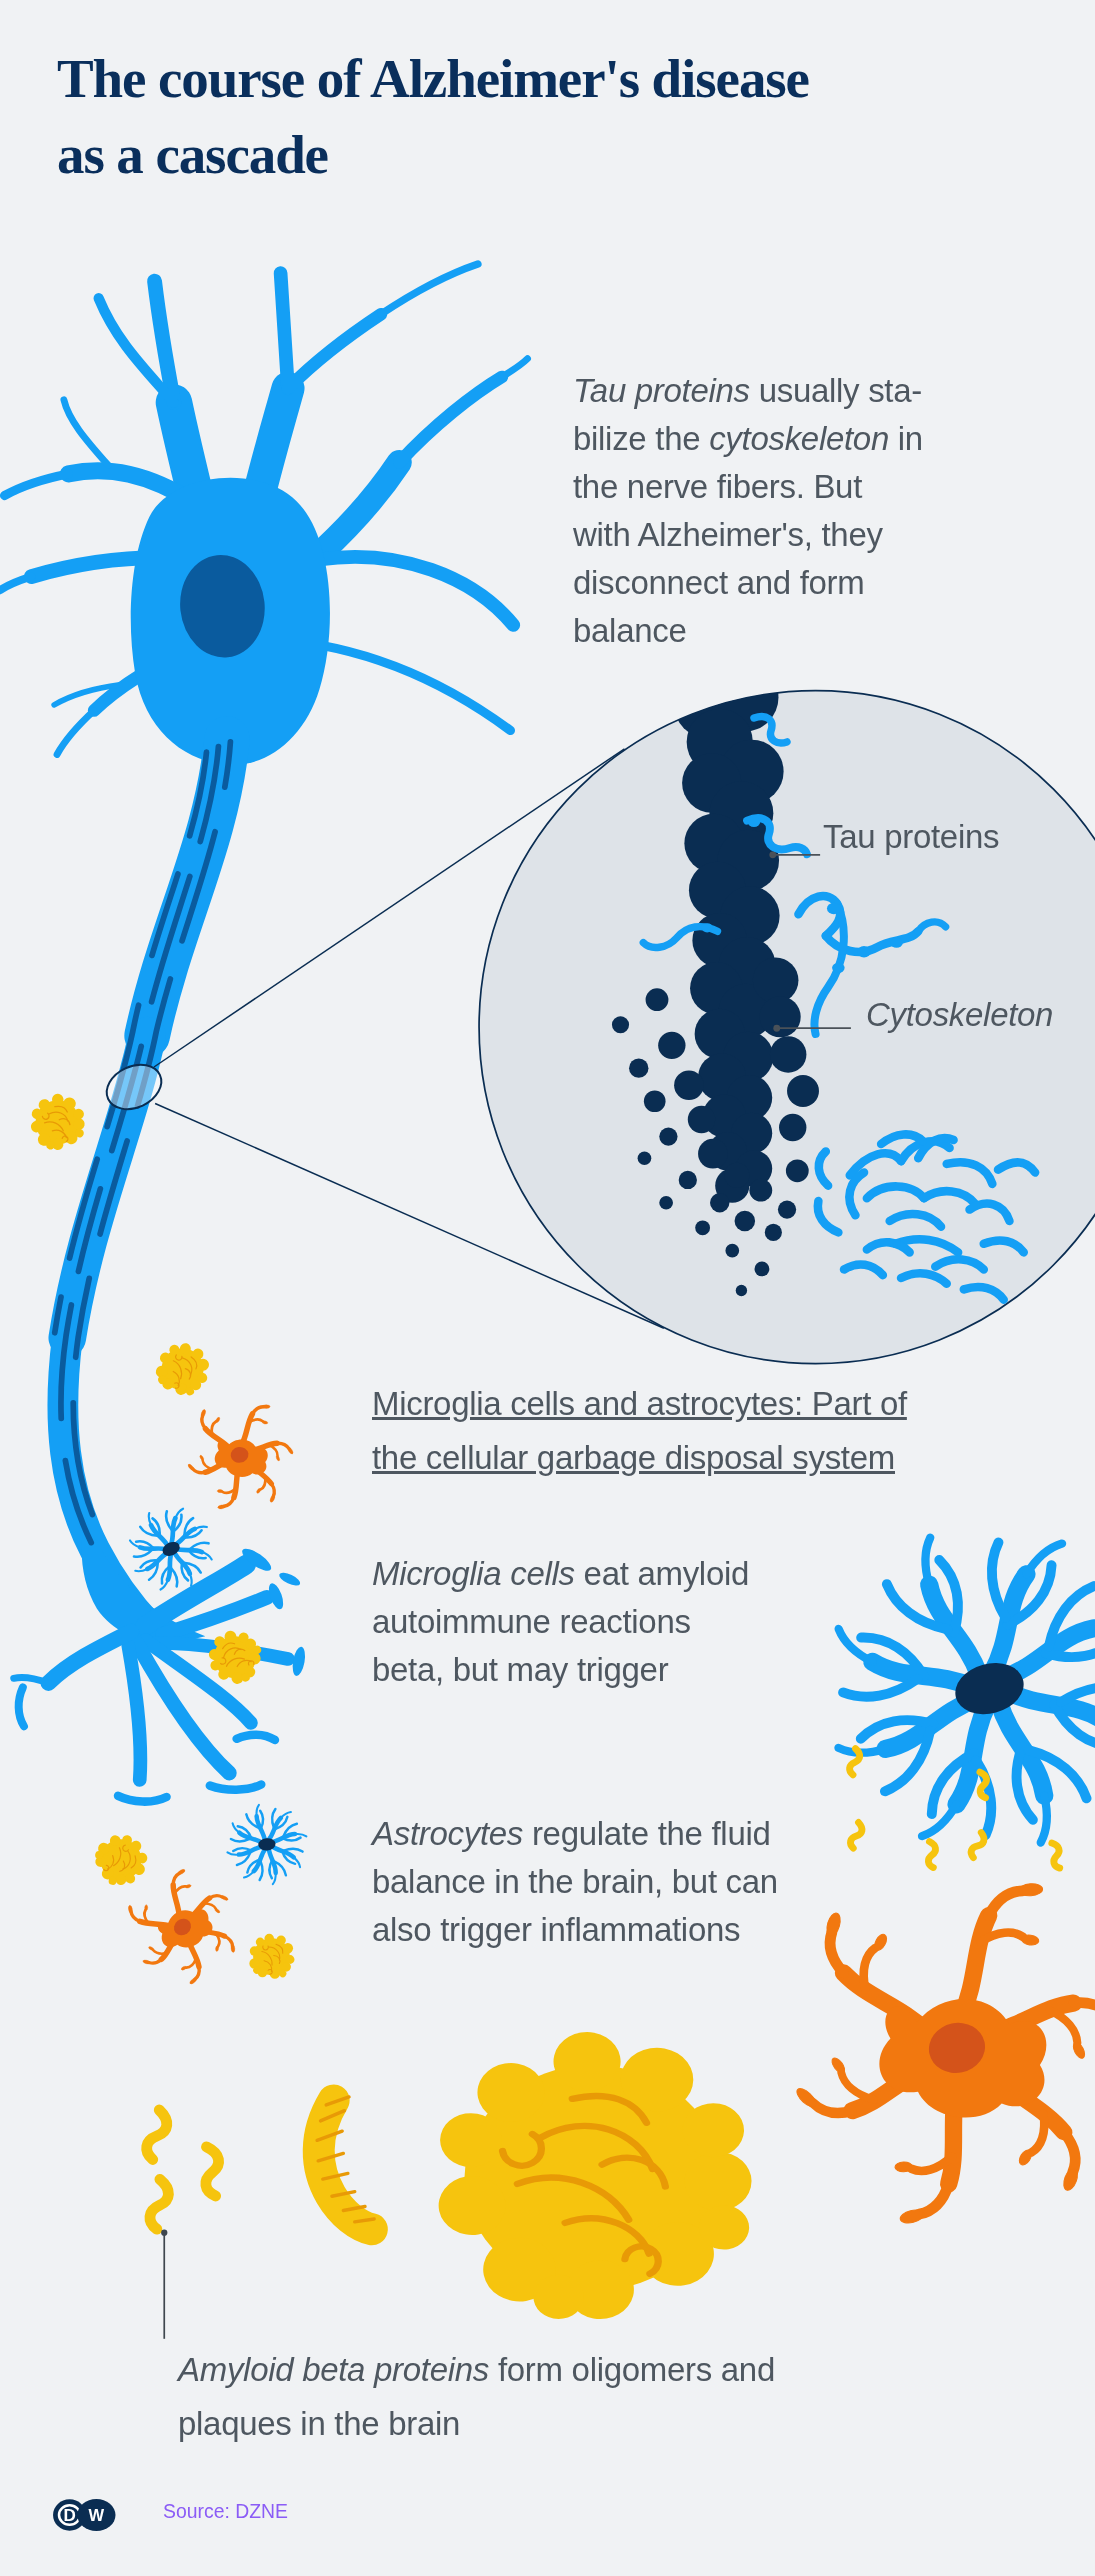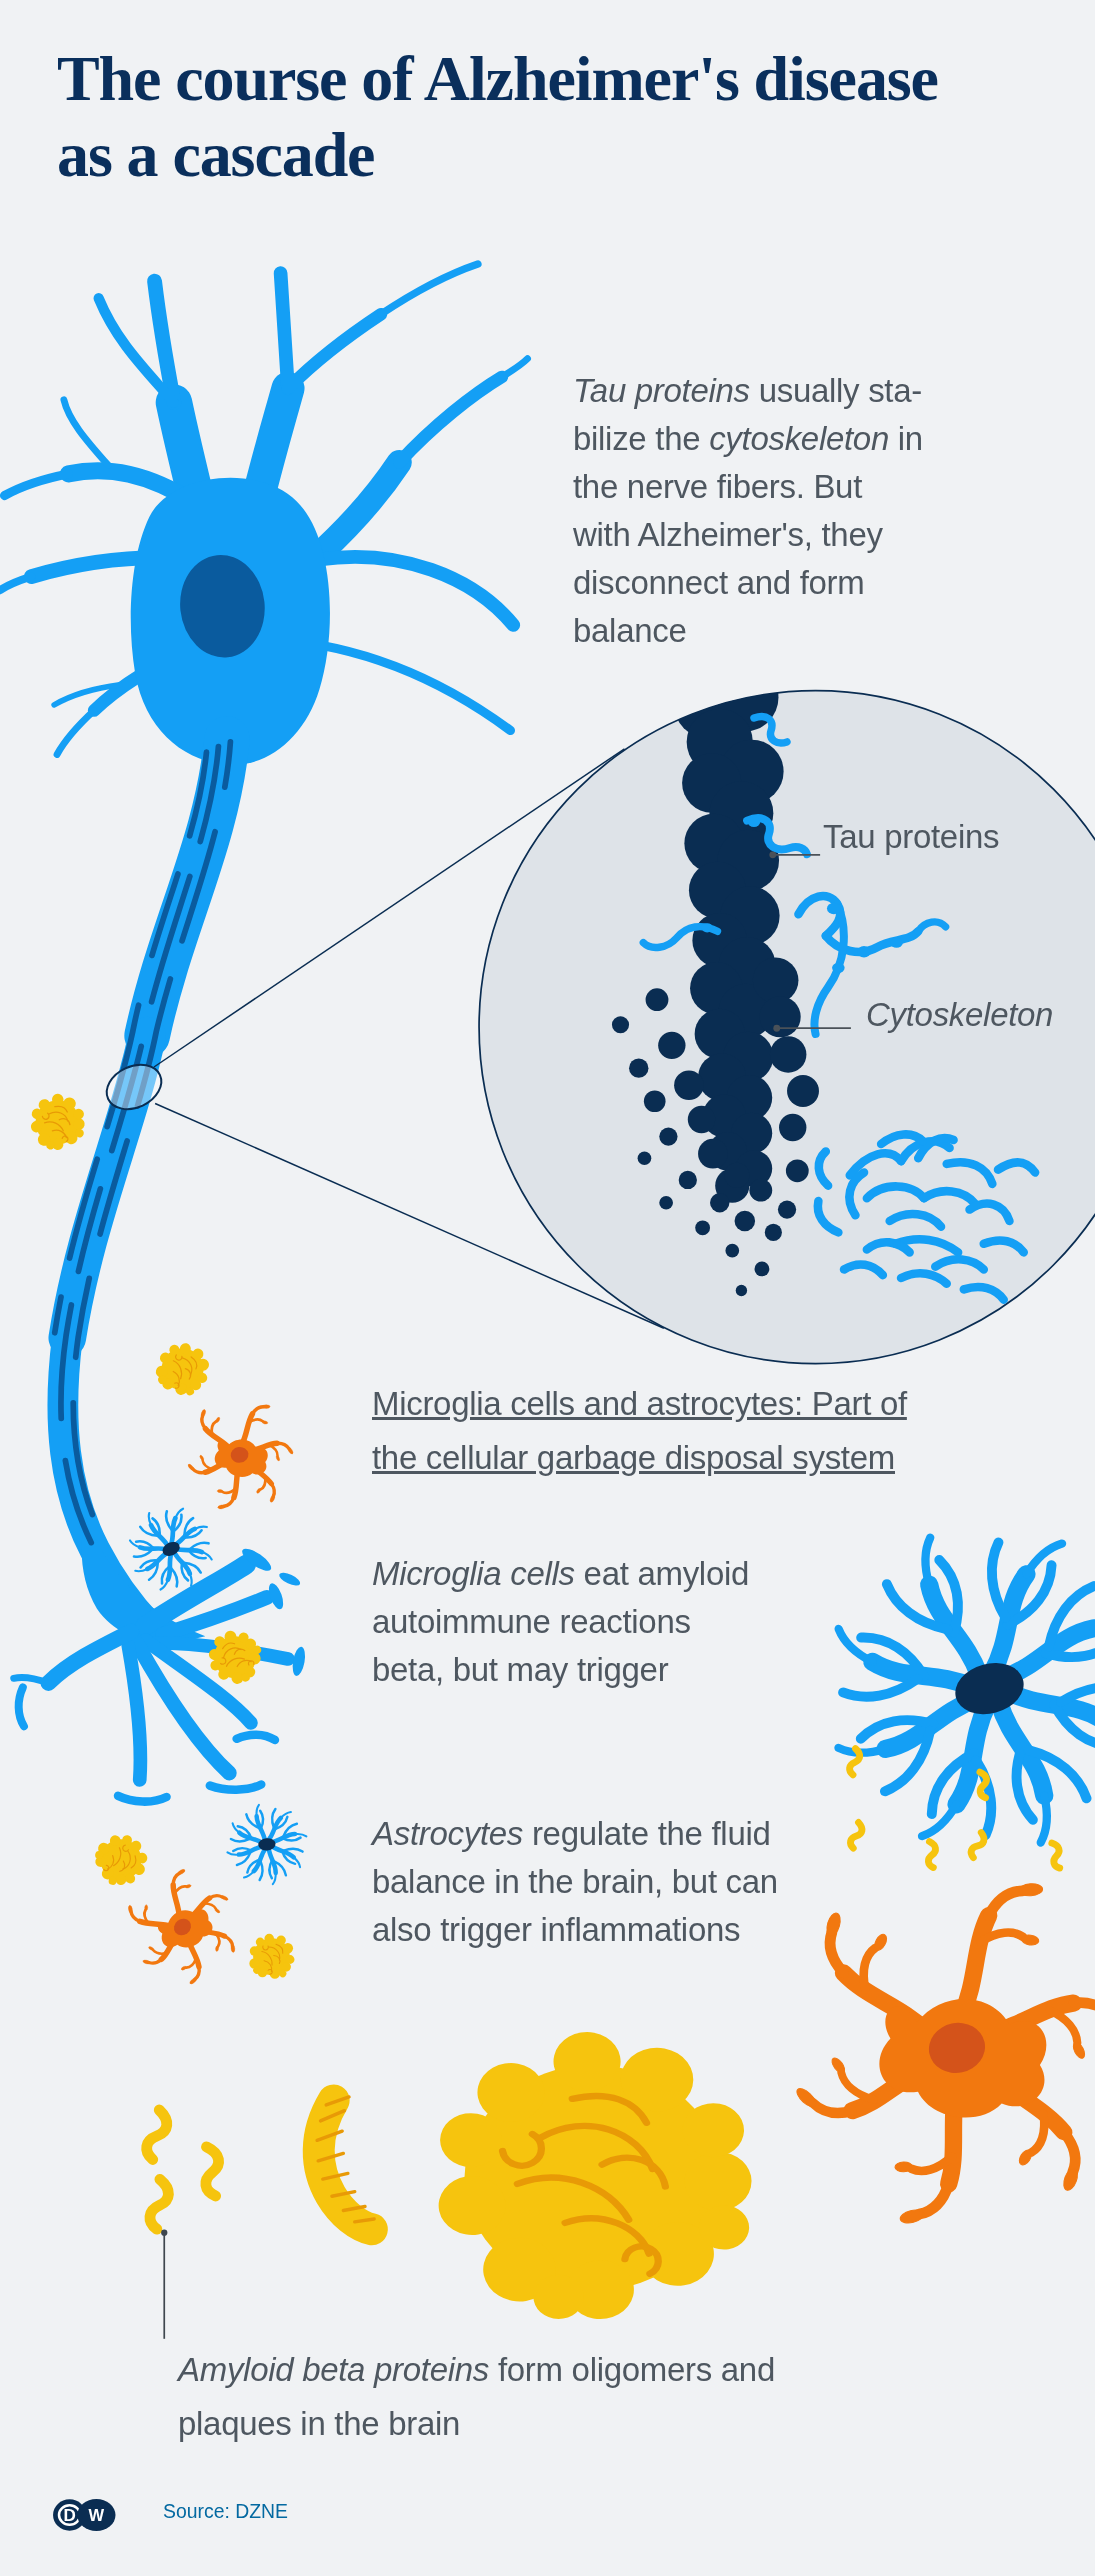--- a/index.html
+++ b/index.html
@@ -2,27 +2,27 @@
 <html style="font-size:9px"><head>
 <meta charset="utf-8">
 <style>
   html,body{margin:0;padding:0;}
   body{width:1095px;height:2576px;position:relative;background:#F0F2F4;overflow:hidden;
        font-family:"Liberation Sans",sans-serif;}
   #stage{position:absolute;left:0;top:0;width:1095px;height:2576px;}
   #art{position:absolute;left:0;top:0;z-index:1;}
   .txt{position:absolute;z-index:2;color:#4E5760;}
   .title{font-family:"Liberation Serif",serif;font-weight:700;color:#0A2F5C;
-         font-size:64px;line-height:76px;letter-spacing:-1.1px;}
+         font-size:55px;line-height:76px;letter-spacing:-1.1px;}
   .para{font-size:33px;line-height:48px;letter-spacing:-0.3px;}
   .para2{font-size:33px;line-height:54px;letter-spacing:-0.3px;}
   .lbl{font-size:33px;line-height:34px;letter-spacing:-0.3px;}
   .it{font-style:italic;}
   .ln{white-space:pre;}
-  .src{font-size:19.4px;line-height:23px;color:#0369a1;}
+  .src{font-size:19.4px;line-height:23px;color:#8b5cf6;}
 </style>
 </head>
 <body>
 
 <div id="stage">
 
 <svg id="art" width="1095" height="2576" viewBox="0 0 1920 4515">
   <defs>
     <clipPath id="circleClip">
           <circle cx="1430" cy="1800" r="590"></circle>

